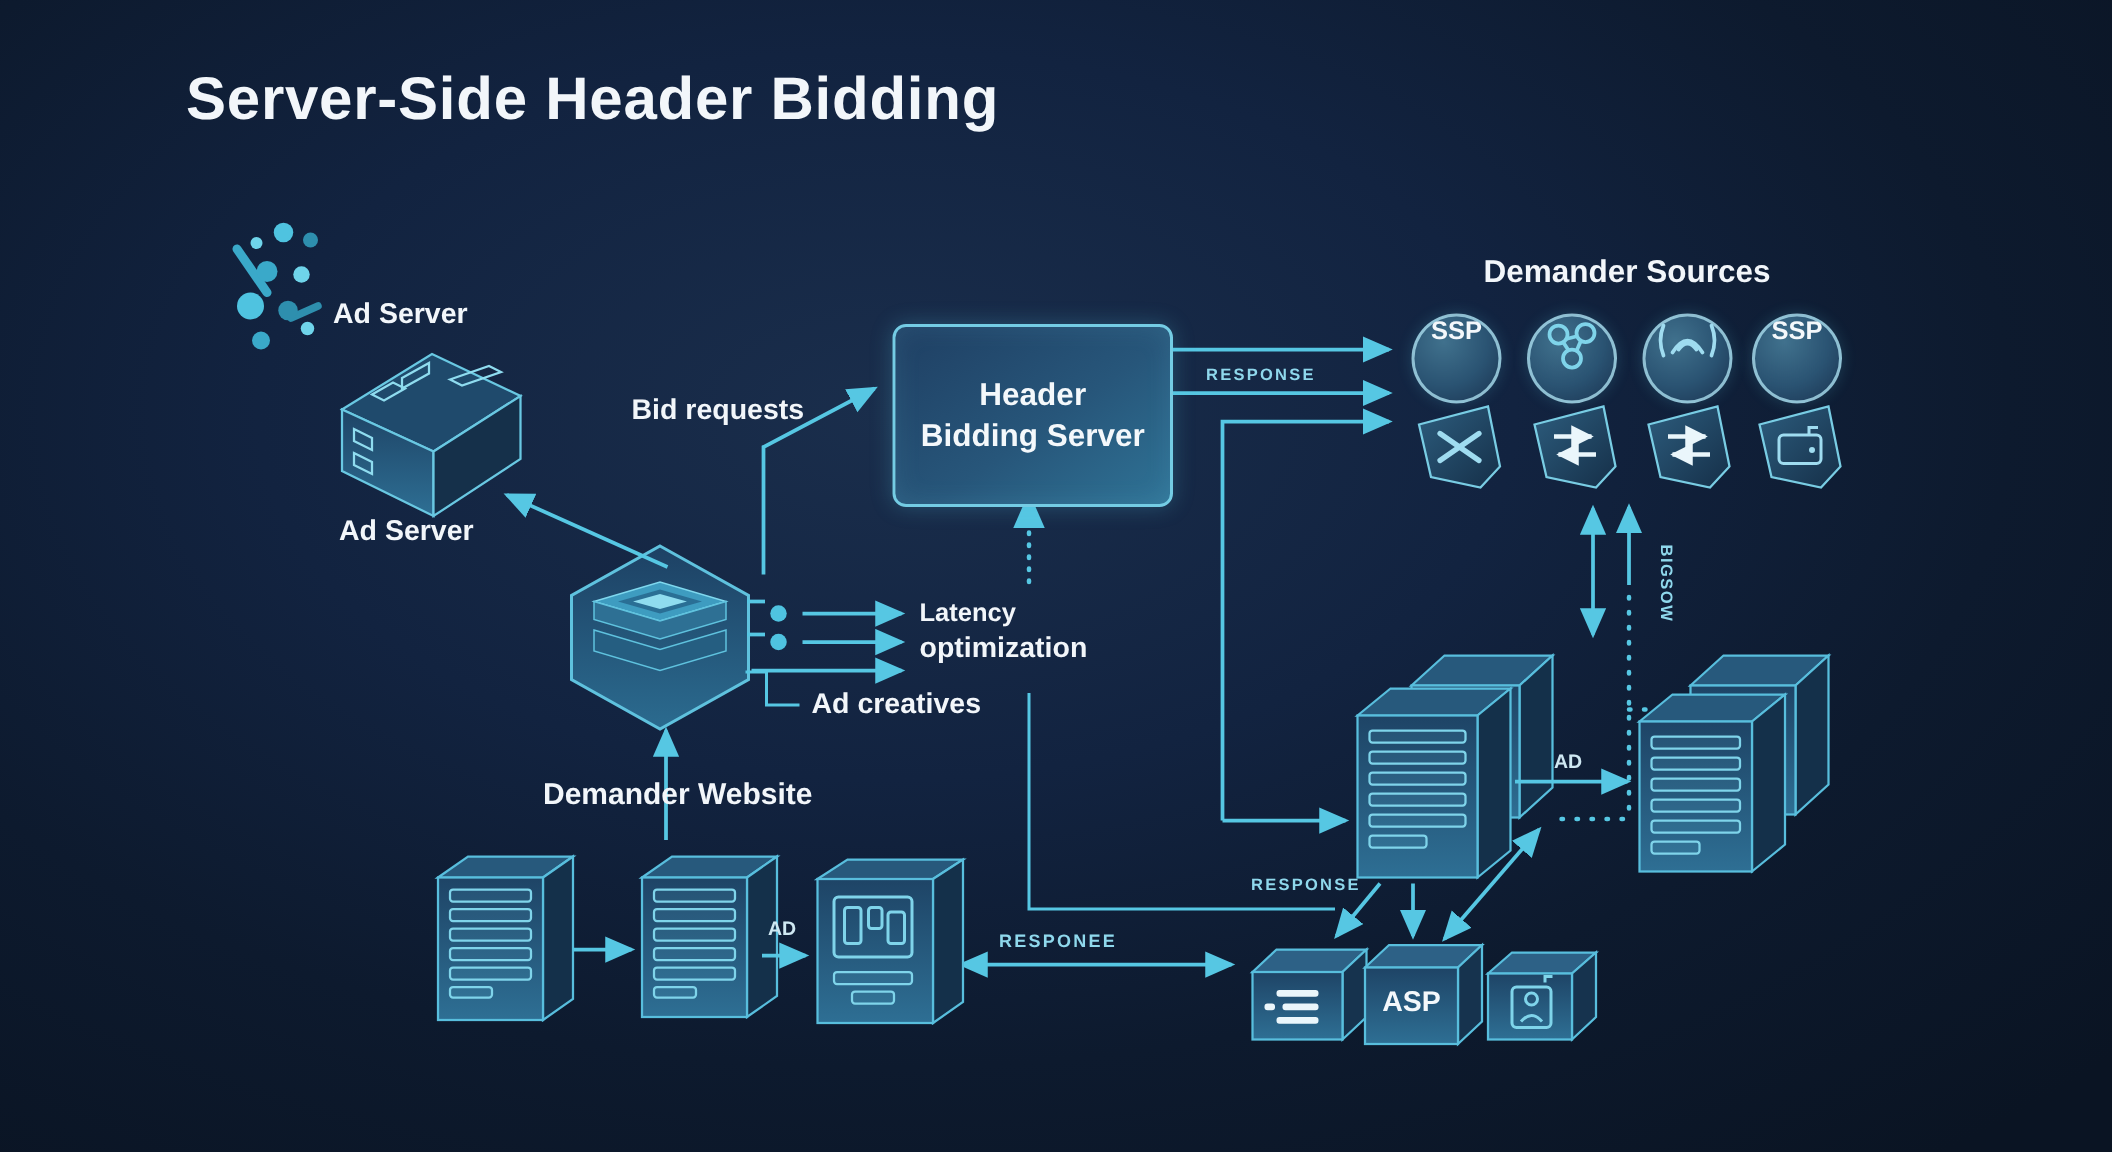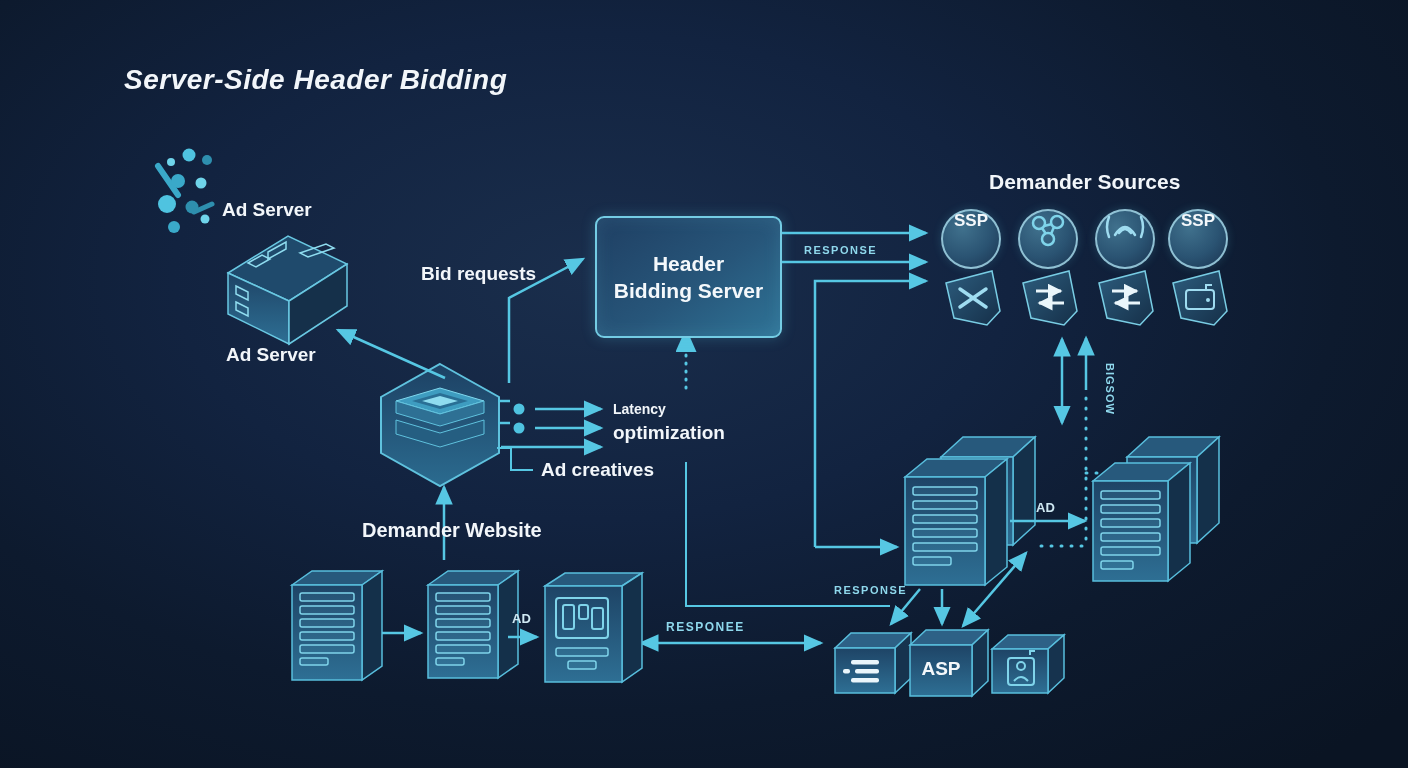--- a/index.html
+++ b/index.html
@@ -4,21 +4,21 @@
 <style>
   html,body{margin:0;padding:0;background:#060d18;}
   .canvas{
     position:relative;width:1408px;height:768px;overflow:hidden;
     font-family:"Liberation Sans", sans-serif;
     background:
       radial-gradient(1100px 640px at 42% 36%, #1a2e4c 0%, #122340 38%, #0d1a2e 68%, #0a1423 100%);
   }
   .abs{position:absolute;}
   .lbl{color:#f2f6fa;font-weight:bold;white-space:nowrap;}
-  .title{left:124px;top:64px;font-size:28px;letter-spacing:.5px;font-style:italic;}
+  .title{left:124px;top:44px;font-size:40px;letter-spacing:.5px;}
   .small-teal{color:#8fd8ec;font-weight:bold;letter-spacing:1.5px;font-size:11px;text-transform:uppercase;}
   .hbs{
     left:595px;top:192px;width:183px;height:118px;border:2px solid #74cce4;border-radius:9px;
     background:linear-gradient(145deg,#1f3f63 0%,#27567a 55%,#2f7396 100%);
     box-shadow:0 0 14px rgba(86,199,227,.25), inset 0 0 18px rgba(120,210,235,.12);
     display:flex;align-items:center;justify-content:center;text-align:center;margin-top:24px;
   }
   .hbs span{color:#f4f8fb;font-weight:bold;font-size:21px;line-height:1.3;width:150px;}
   .circle{
     width:56px;height:56px;border-radius:50%;
@@ -349,21 +349,21 @@
       <path d="M16,22 Q22,14 28,22"></path>
       <path d="M38,26 Q42,16 38,6"></path>
     </g>
   </svg>
 </div>
 <div class="abs circle" style="left:1168px;top:209px;">
   <span>SSP</span>
 </div>
 
 <div class="abs" style="left:613px;top:397px;">
-  <div class="lbl" style="font-size:14px;line-height:24px;">Latency</div>
+  <div class="lbl" style="font-size:17px;line-height:24px;">Latency</div>
   <div class="lbl" style="font-size:19px;line-height:24px;">optimization</div>
 </div>
 <div class="abs lbl" style="left:541px;top:459px;font-size:19px;text-align:center;">Ad creatives</div>
 <div class="abs lbl" style="left:362px;top:519px;font-size:20px;">Demander Website</div>
 
 <div class="abs small-teal rot90" style="left:1116px;top:363px;letter-spacing:1px;">Bigsow</div>
 
 <div class="abs" style="left:1036px;top:500px;font-size:13px;font-weight:bold;color:#cfe8f2;">AD</div>
 <div class="abs" style="left:512px;top:611px;font-size:13px;font-weight:bold;color:#cfe8f2;">AD</div>
 

